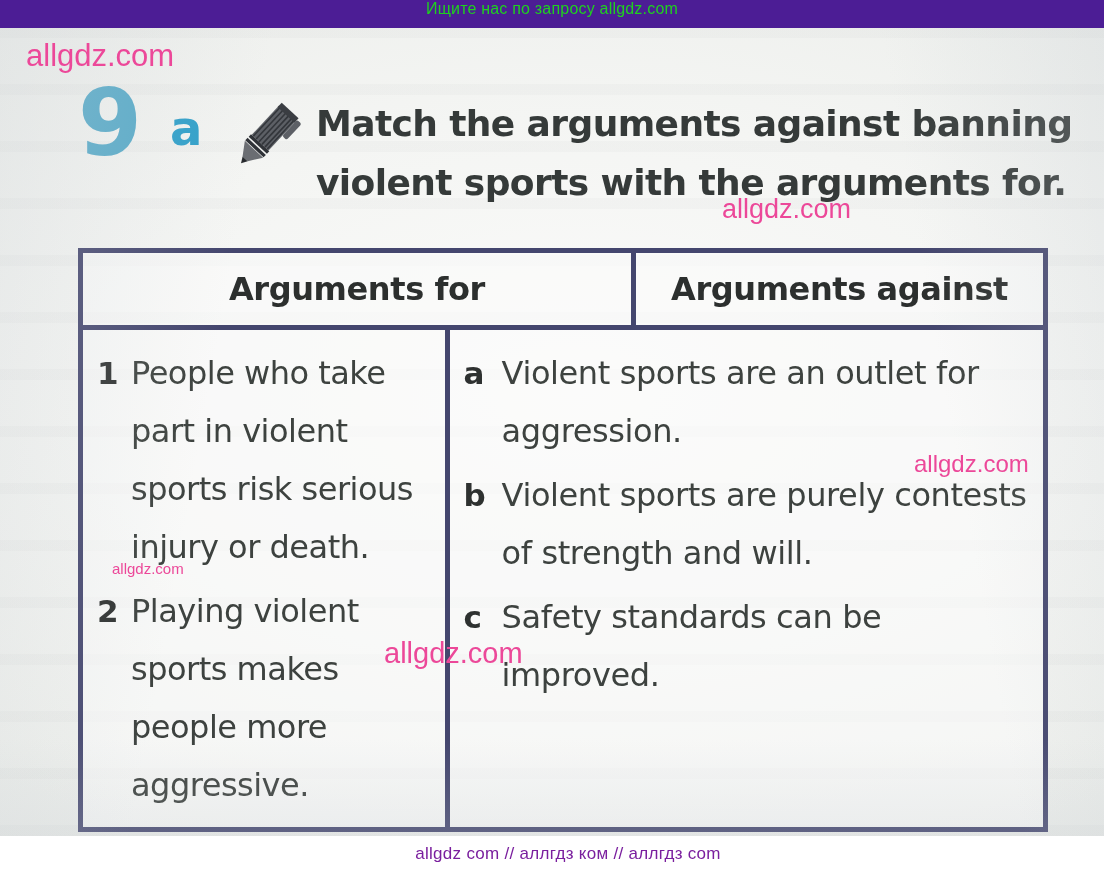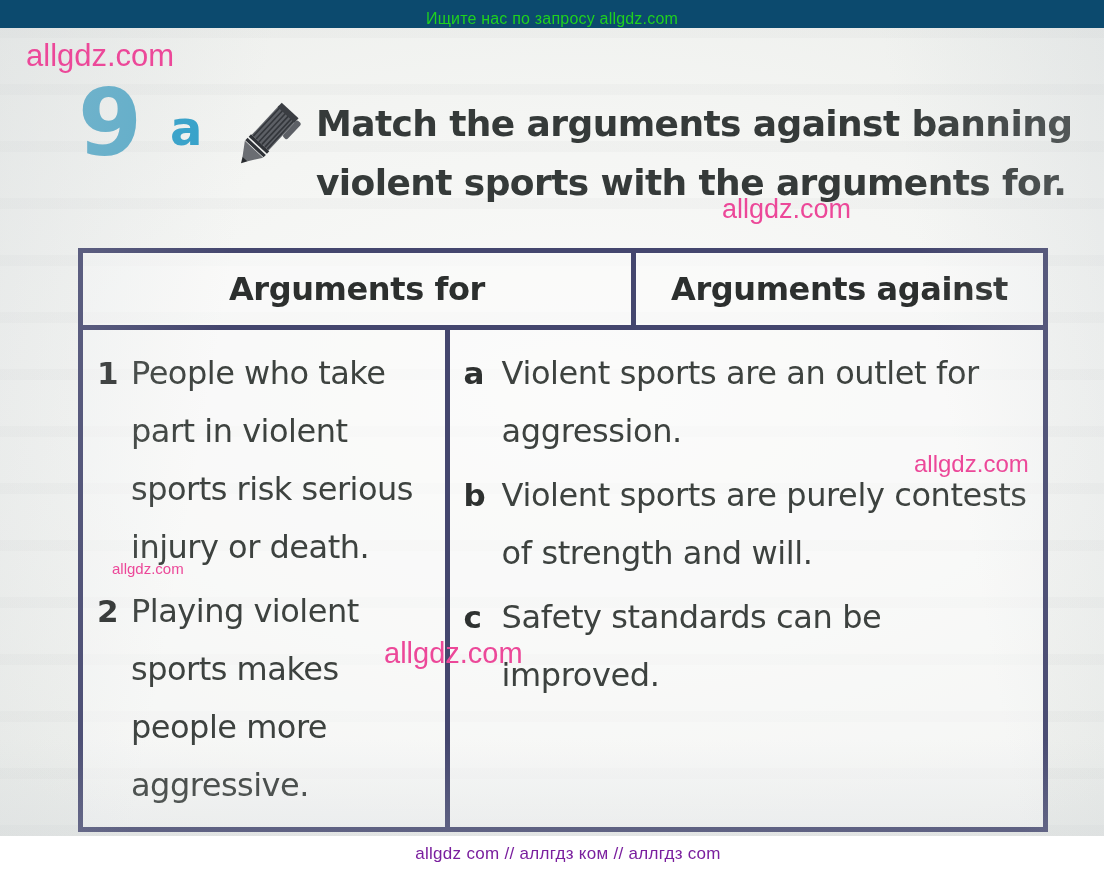--- a/index.html
+++ b/index.html
@@ -16,23 +16,23 @@
     position: relative;
   }
 
   
   #top-banner {
     position: absolute;
     left: 0;
     top: 0;
     width: 1104px;
     height: 28px;
-    background: #0c4a6e;
-    display: flex;
-    align-items: flex-end;
+    background: #4c1d95;
+    display: flex;
+    align-items: flex-start;
     justify-content: center;
   }
   #top-banner .banner-text {
     color: #1fd11f;
     font-size: 16px;
     font-family: "Liberation Sans", sans-serif;
     letter-spacing: 0.2px;
     white-space: nowrap;
   }
 

